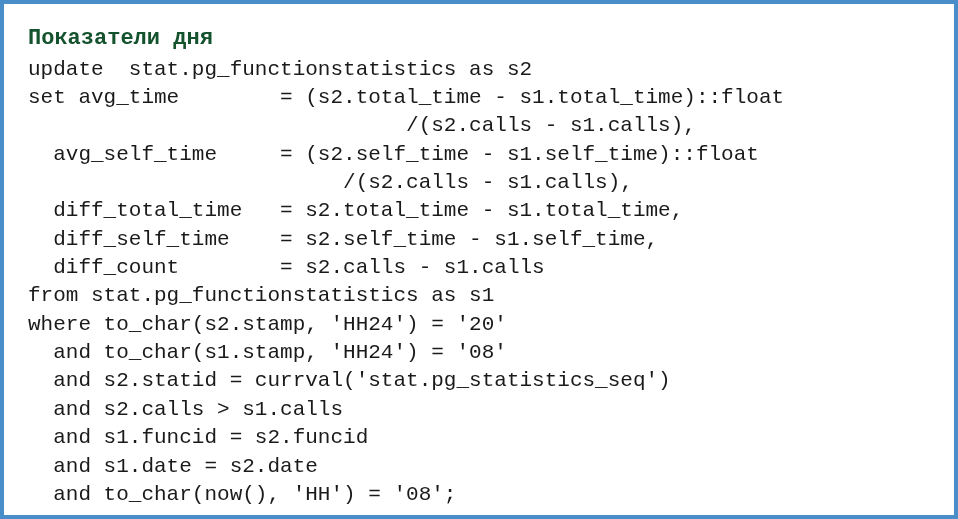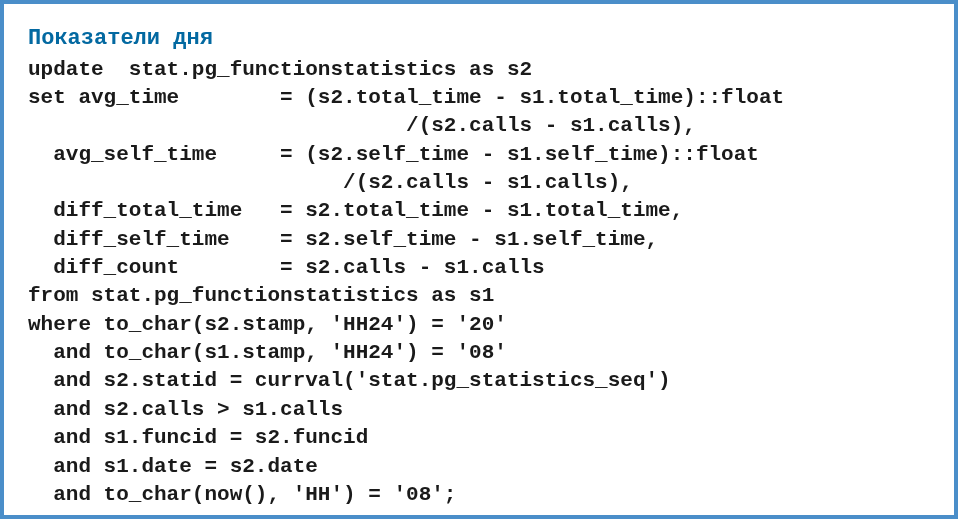--- a/index.html
+++ b/index.html
@@ -15,25 +15,25 @@
       padding: 20px 24px;
       font-family: "Courier New", Courier, monospace;
       font-size: 21px;
       line-height: 1.35;
       color: #1a1a1a;
     }
     .heading {
       font-weight: bold;
       font-size: 22px;
       margin-bottom: 2px;
-      color: #0369a1;
+      color: #14532d;
     }
     .code-block {
       white-space: pre;
       font-family: "Courier New", Courier, monospace;
-      font-weight: bold;
+      font-weight: normal;
     }
   </style>
 </head>
 <body>
 
 <div class="heading">Показатели дня</div>
 <div class="code-block" id="code-container"><div>update  stat.pg_functionstatistics as s2</div><div>set avg_time        = (s2.total_time - s1.total_time)::float</div><div>                              /(s2.calls - s1.calls),</div><div>  avg_self_time     = (s2.self_time - s1.self_time)::float</div><div>                         /(s2.calls - s1.calls),</div><div>  diff_total_time   = s2.total_time - s1.total_time,</div><div>  diff_self_time    = s2.self_time - s1.self_time,</div><div>  diff_count        = s2.calls - s1.calls</div><div>from stat.pg_functionstatistics as s1</div><div>where to_char(s2.stamp, 'HH24') = '20'</div><div>  and to_char(s1.stamp, 'HH24') = '08'</div><div>  and s2.statid = currval('stat.pg_statistics_seq')</div><div>  and s2.calls &gt; s1.calls</div><div>  and s1.funcid = s2.funcid</div><div>  and s1.date = s2.date</div><div>  and to_char(now(), 'HH') = '08';</div></div>
 
 </body></html>

